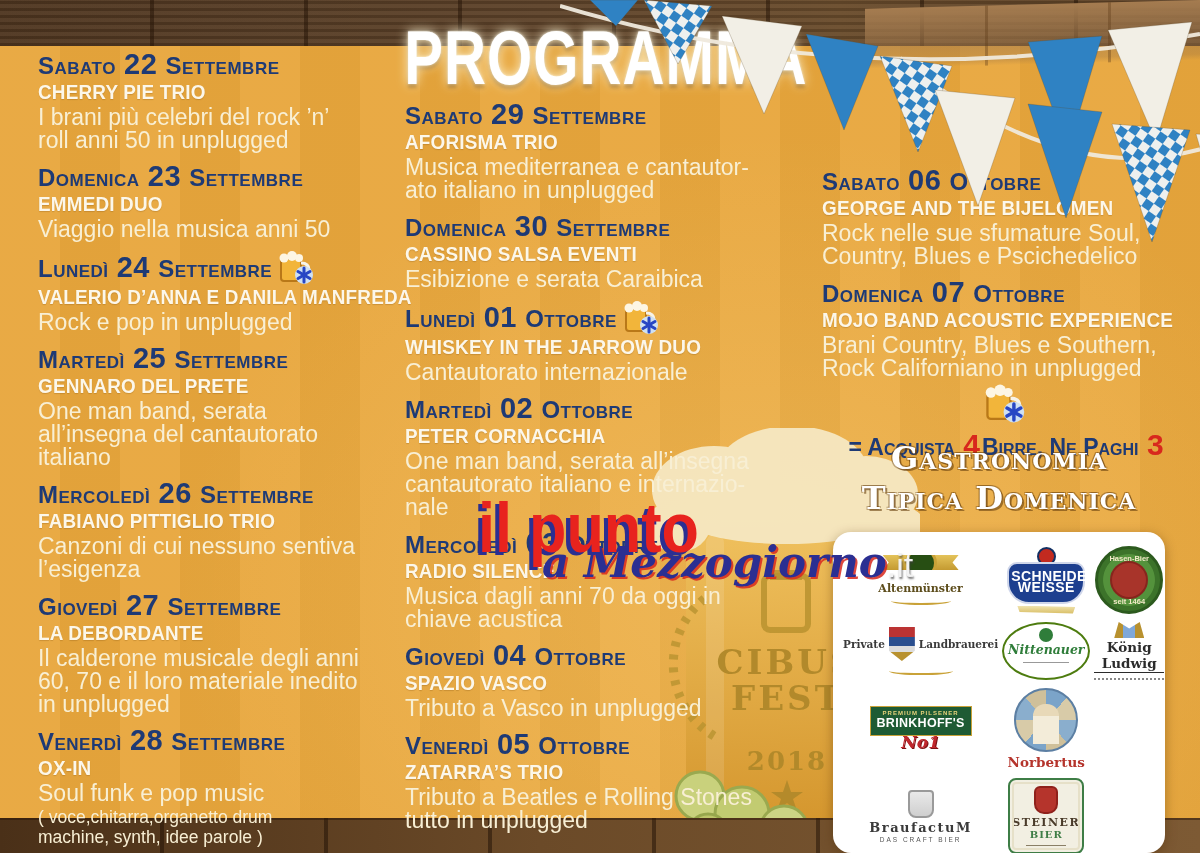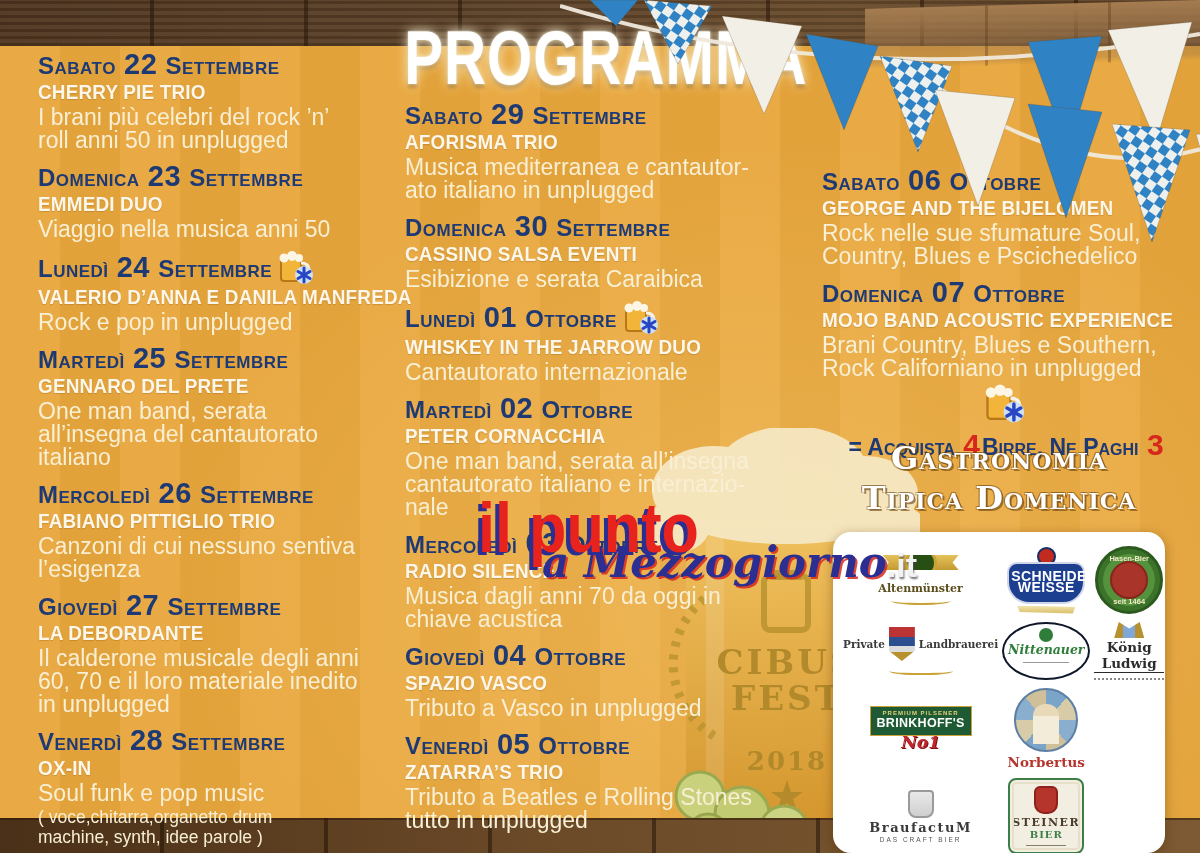--- a/index.html
+++ b/index.html
@@ -60,21 +60,21 @@
     color:#ffffff;letter-spacing:1px;font-variant:small-caps;
     text-shadow:2px 2px 0 rgba(105,65,15,.6), -1px -1px 0 rgba(105,65,15,.4), 1px -1px 0 rgba(105,65,15,.4), -1px 1px 0 rgba(105,65,15,.4);}
   
   .wm{position:absolute;left:478px;top:494px;z-index:8;pointer-events:none;}
   .wm-main{font-weight:bold;font-size:60px;line-height:58px;color:#e8231e;letter-spacing:0px;
     transform:scale(1.02,1.18);transform-origin:left top;display:inline-block;
     text-shadow:-4px 3px 0 #2b2f92;}
   .wm-row2{margin-top:-14px;margin-left:64px;white-space:nowrap;}
   .wm-script{font-family:"DejaVu Serif",serif;font-style:italic;font-weight:bold;font-size:42px;
     color:#2b2f92;text-shadow:2px 2px 0 rgba(216,40,29,.85);}
-  .wm-tld{font-weight:bold;font-size:34px;color:#f2f2f2;text-shadow:1px 2px 2px rgba(60,60,60,.7);}
+  .wm-tld{font-weight:normal;font-size:34px;color:#f2f2f2;text-shadow:1px 2px 2px rgba(60,60,60,.7);}
   
   .panel{position:absolute;left:833px;top:532px;width:332px;height:321px;z-index:6;
     background:#ffffff;border-radius:18px;box-shadow:0 3px 12px rgba(80,45,5,.4);
     display:grid;grid-template-columns:repeat(3,1fr);align-items:center;justify-items:center;
     padding:14px 10px 6px 10px;box-sizing:border-box;row-gap:8px;column-gap:4px;}
   .lg{text-align:center;}
   
   .alt-ribbon{width:76px;height:15px;background:linear-gradient(180deg,#e4c35a,#c49a31);margin:0 auto;
      clip-path:polygon(0 0,8% 50%,0 100%,100% 100%,92% 50%,100% 0);position:relative;}
   .alt-circle{position:absolute;left:50%;top:-8px;transform:translateX(-50%);width:26px;height:26px;
@@ -95,21 +95,21 @@
   .has-top{position:absolute;left:0;right:0;top:5px;font-size:7.5px;font-weight:bold;color:#f2e9c8;}
   .has-seit{position:absolute;left:0;right:0;bottom:5px;font-size:7.5px;font-weight:bold;color:#f2e9c8;}
   
   .pl-row{display:flex;align-items:center;justify-content:center;gap:4px;
      font-family:"DejaVu Serif",serif;font-weight:bold;font-size:10.5px;color:#3a3a3a;}
   .pl-crest{width:26px;height:34px;background:
      linear-gradient(180deg,#b33 0 30%,#2b4f8f 30% 55%,#ddd 55% 75%,#b8912f 75%);
      clip-path:polygon(0 0,100% 0,100% 70%,50% 100%,0 70%);}
   .pl-squig{width:64px;height:8px;margin:4px auto 0;border-bottom:2px solid #c9a238;border-radius:40%;}
   
-  .nit-oval{width:88px;height:58px;margin:0 auto;border:2px solid #0f172a;border-radius:50%;
+  .nit-oval{width:88px;height:58px;margin:0 auto;border:2px solid #4d7c0f;border-radius:50%;
      background:#fff;position:relative;padding-top:4px;box-sizing:border-box;}
   .nit-crest{width:14px;height:14px;border-radius:50%;background:#2f7d3a;margin:0 auto;}
   .nit-name{font-family:"DejaVu Serif",serif;font-style:italic;font-weight:bold;font-size:12.5px;color:#2f7d3a;}
   .nit-line{width:46px;height:4px;margin:1px auto 0;border-bottom:1px solid #999;}
   
   .ko-crest{width:30px;height:16px;margin:0 auto;background:
      linear-gradient(90deg,#b8912f 0 30%,#7fa8d9 30% 70%,#b8912f 70%);
      clip-path:polygon(0 100%,15% 0,50% 40%,85% 0,100% 100%);}
   .ko-name{font-family:"DejaVu Serif",serif;font-weight:bold;font-size:13.5px;color:#2b2b2b;
      border-bottom:1px solid #2b2b2b;display:inline-block;padding:1px 2px;}

